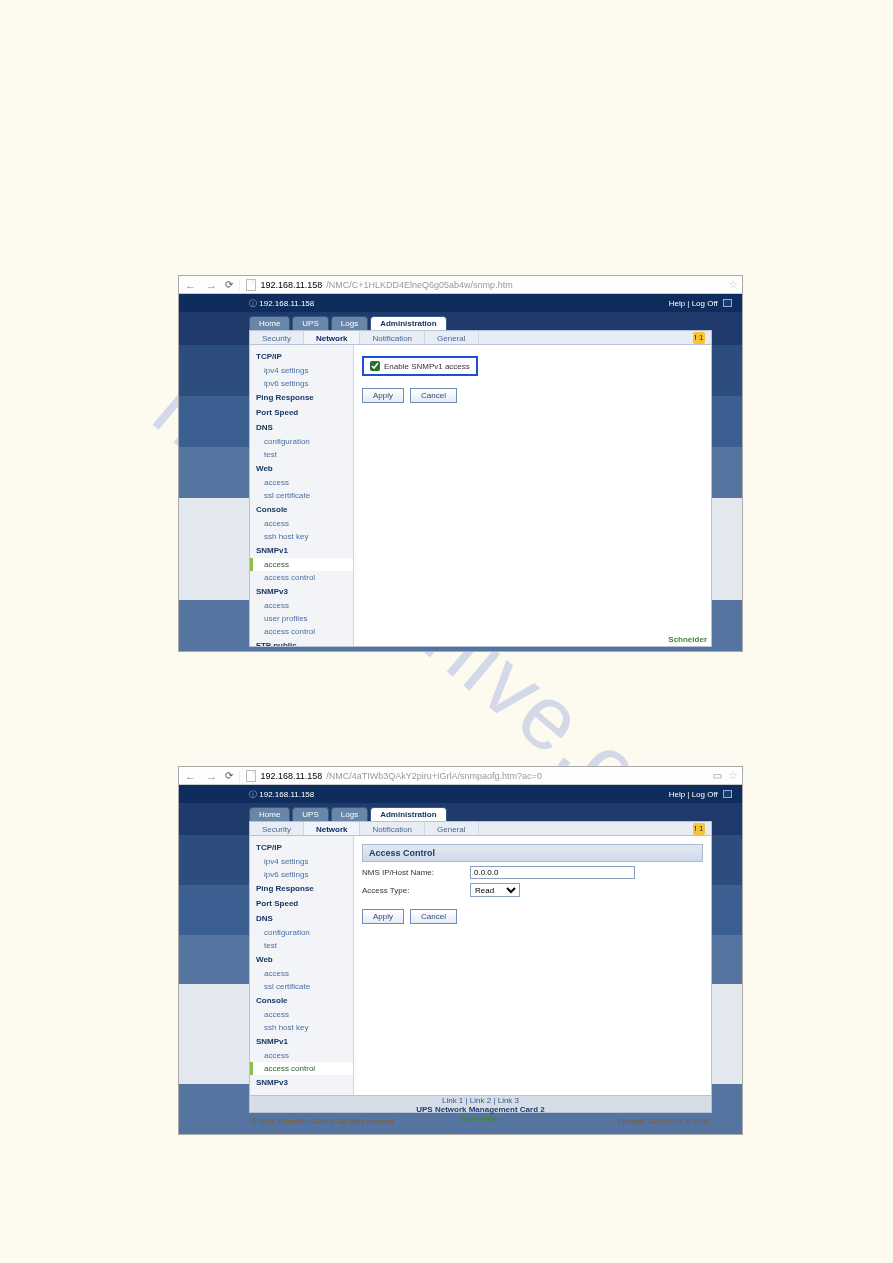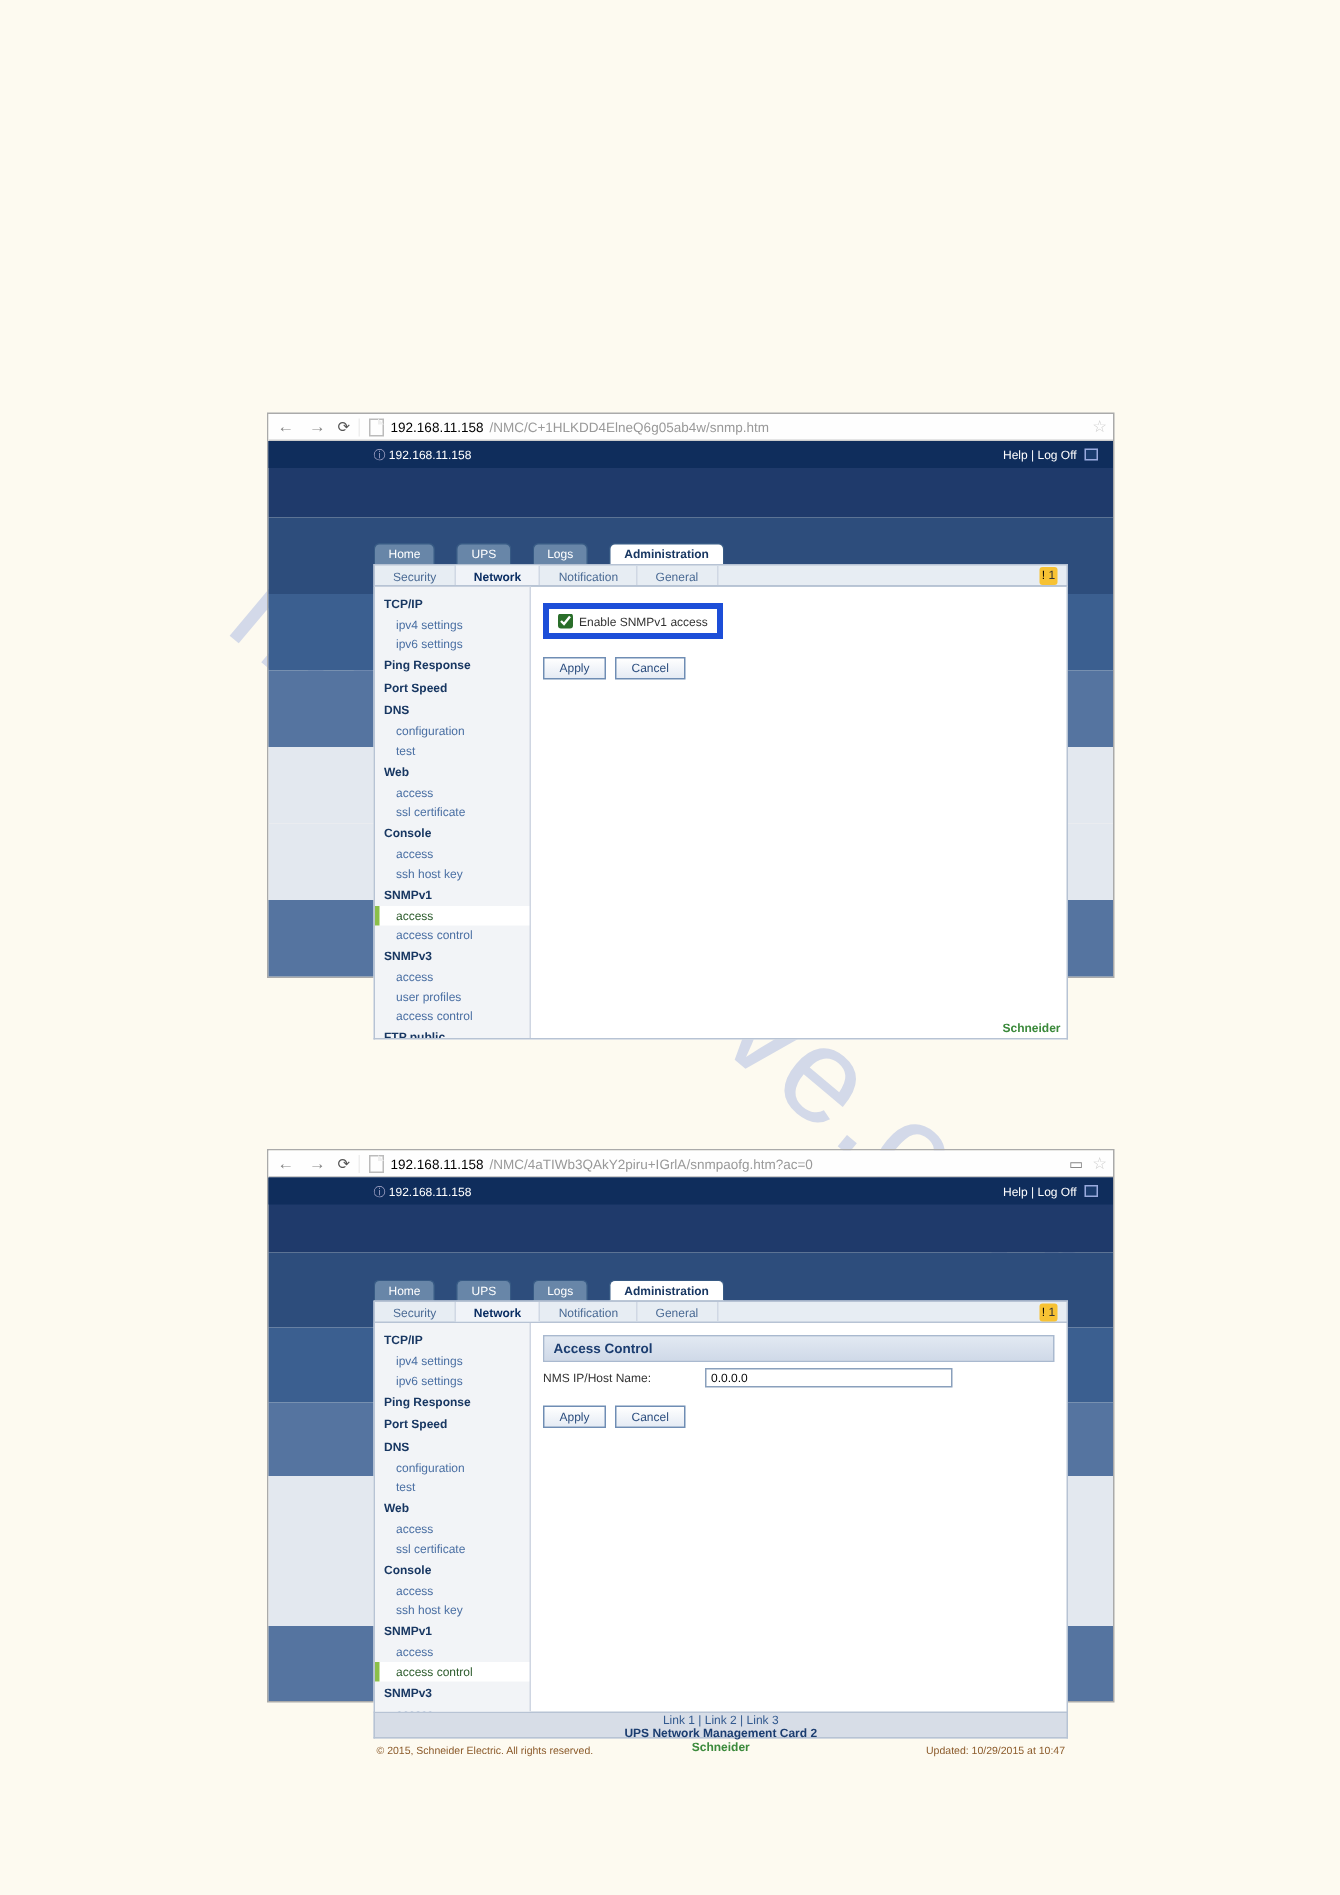--- a/index.html
+++ b/index.html
@@ -86,24 +86,23 @@
   .app-panel {
     position: absolute;
     left: 70px; right: 30px;
     top: 40px;
     bottom: 4px;
   }
   .screenshot.two .app-panel { bottom: 4px; }
 
   .tabs-row {
     display: flex;
-    gap: 14px;
+    gap: 2px;
     height: 14px;
     align-items: flex-start;
-    margin-top: 46px;
   }
   .tab {
     font-size: 8px;
     padding: 2px 9px;
     border-radius: 4px 4px 0 0;
     background: #6886a8;
     color: #fff;
     border: 1px solid #375a84;
     border-bottom: none;
     cursor: pointer;
@@ -176,21 +175,21 @@
   }
   .panel-title-bar {
     background: linear-gradient(#e2e9f2, #cfd9e8);
     color: #1b3d70;
     font-weight: bold;
     font-size: 9px;
     padding: 3px 6px;
     border: 1px solid #a9b9cf;
   }
   .panel-box {
-    border: 4px solid #1d4ed8;
+    border: 2px solid #1d4ed8;
     padding: 3px 6px;
     margin-top: 3px;
     display: inline-flex;
     align-items: center;
     gap: 4px;
   }
   .check {
     width: 10px; height: 10px;
     accent-color: #2a6e2a;
   }
@@ -445,20 +444,26 @@
         <span class="side-head">SNMPv3</span>
         <span class="side-link">access</span>
 
       </div>
       <div class="main">
         <div class="panel-title-bar">Access Control</div>
         <div class="form-row">
           <span class="form-label">NMS IP/Host Name:</span>
           <input class="text-input" value="0.0.0.0" style="">
         </div>
+        <div class="form-row">
+          <span class="form-label">Access Type:</span>
+          <select class="select-input">
+            <option>Read</option>
+          </select>
+        </div>
         <div class="btn-row">
           <button class="btn">Apply</button>
           <button class="btn">Cancel</button>
         </div>
       </div>
     </div>
     <div class="footer-bar">
       <span>Link 1 | Link 2 | Link 3</span>
       <span style="color:#1b3d70;font-weight:bold;">UPS Network Management Card 2</span>
       <span class="schneider">Schneider</span>

